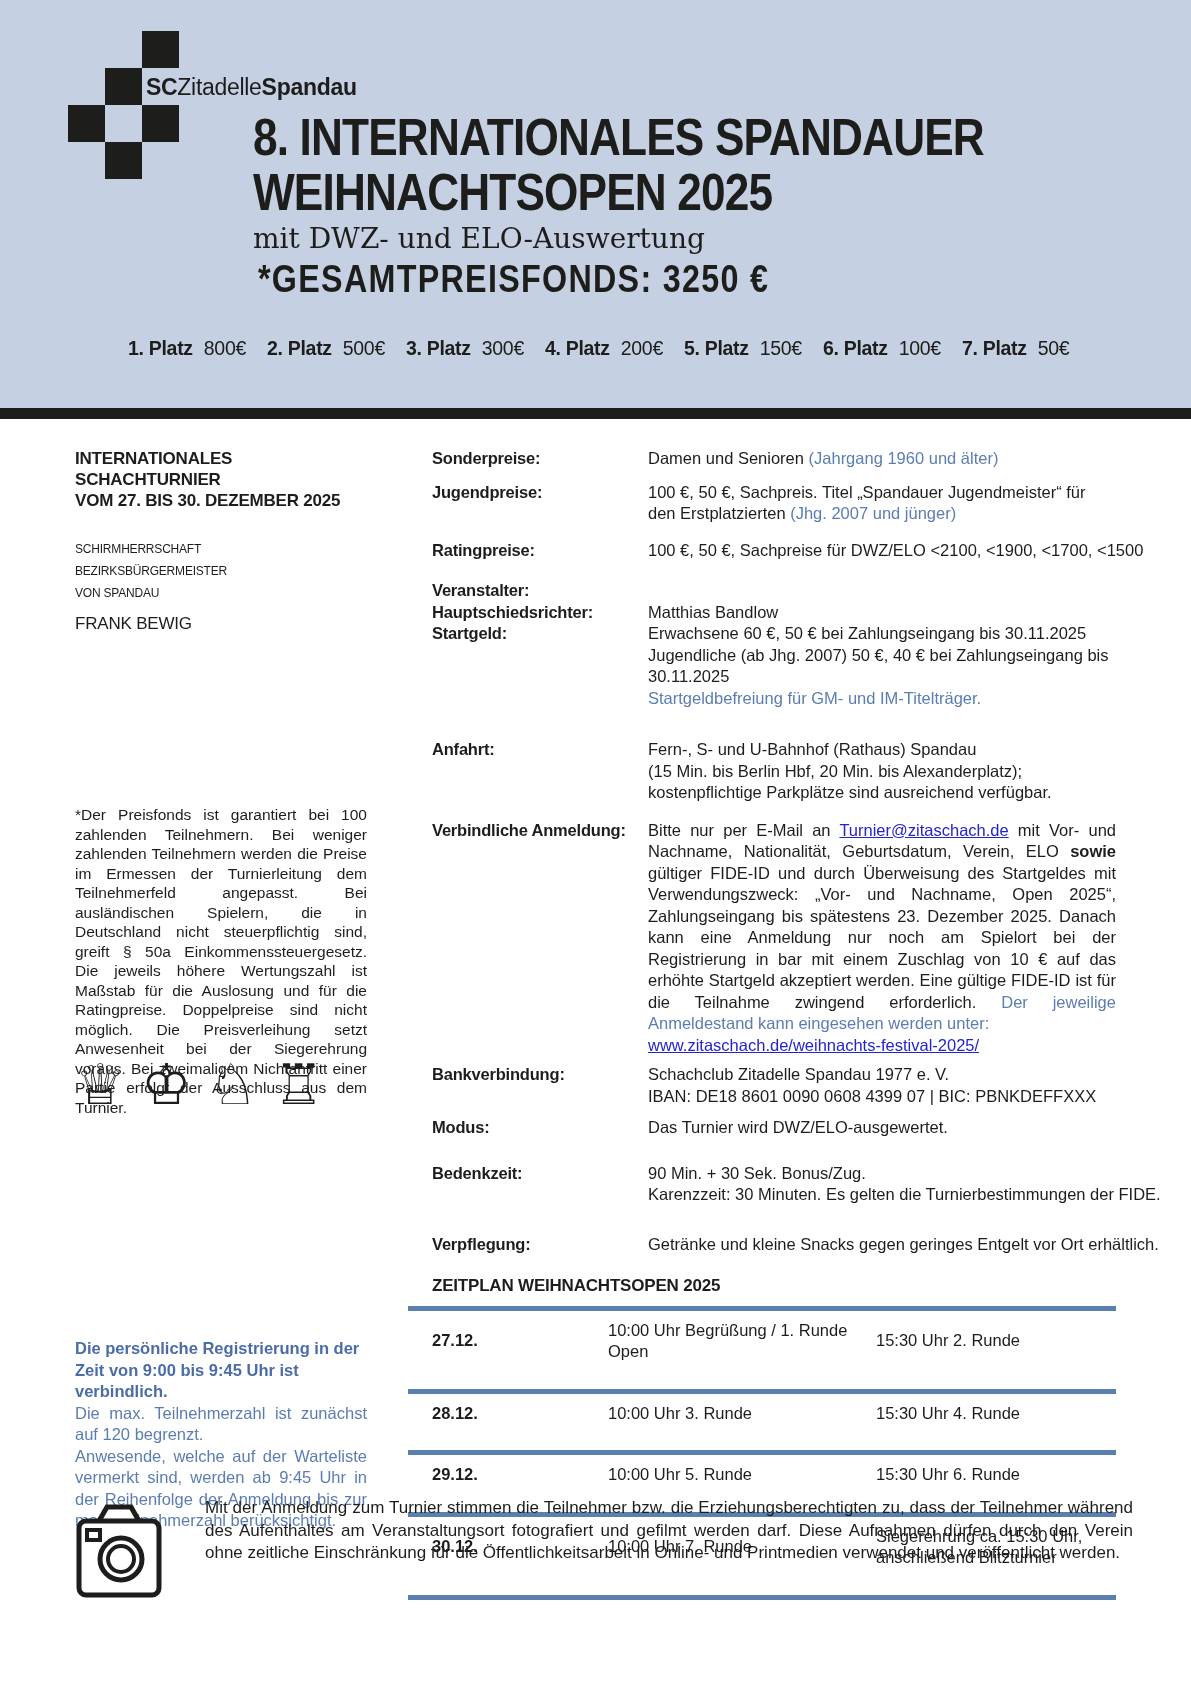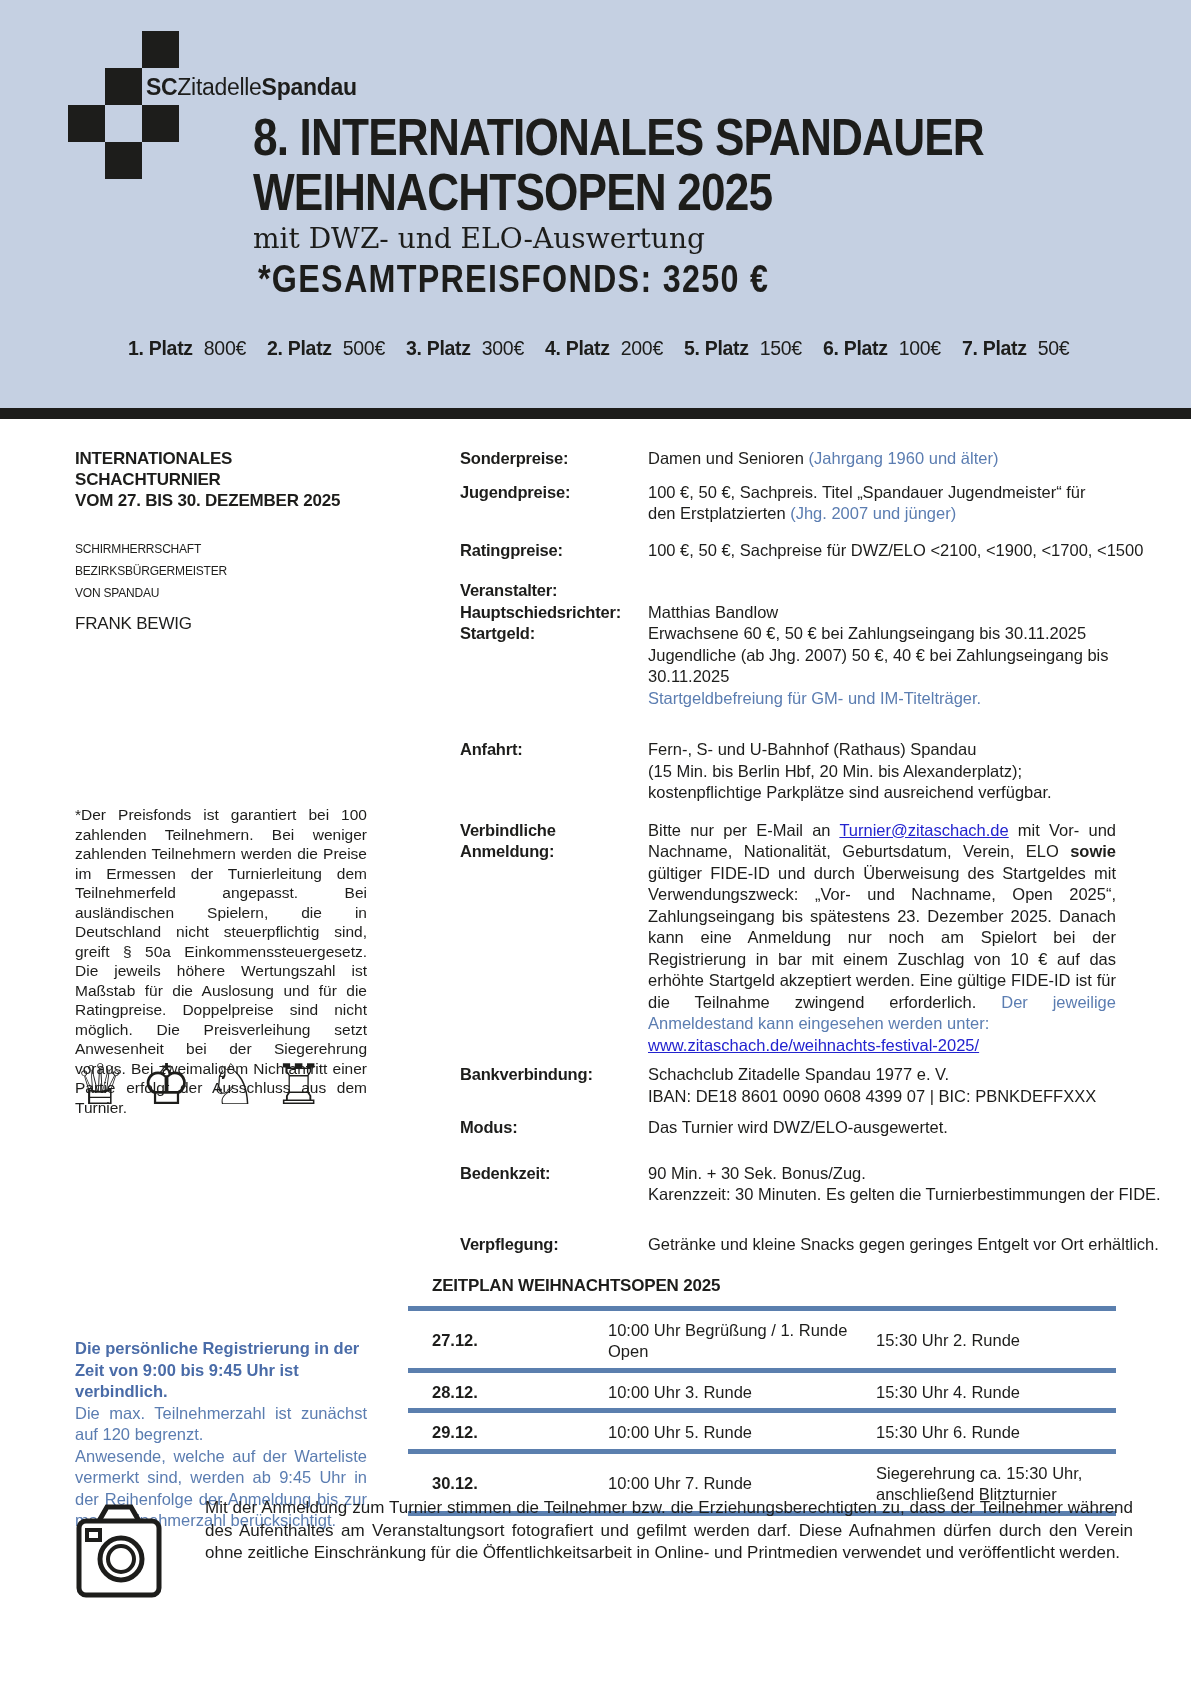--- a/index.html
+++ b/index.html
@@ -44,35 +44,35 @@
   .footnote { top:805px; font-size:15.5px; line-height:19.5px; text-align:justify; }
   .pieces { top:1052px; font-size:56px; letter-spacing:16px; color:#1d1d1b;
             font-family:"DejaVu Sans", sans-serif; }
   .regnote { top:1338px; font-size:16.5px; line-height:21.5px; }
   .regnote .rb { font-weight:bold; color:#4a6ca8; }
   .regnote .rr { color:#5b7db1; text-align:justify; }
 
   
   .rcol { position:absolute; left:432px; top:448px; width:684px; font-size:16.5px; line-height:21.5px; }
   .drow { display:grid; grid-template-columns:216px 1fr; }
-  .drow .lab { font-weight:bold; letter-spacing:-0.2px;margin-left:28px; }
+  .drow .lab { font-weight:bold; letter-spacing:-0.2px; }
   .blue { color:#5b7db1; }
   a.lnk { color:#2323cf; text-decoration:underline; }
   .just { text-align:justify; }
   .nowrap { white-space:nowrap; }
 
   .mt12 { margin-top:12px; } .mt15 { margin-top:15px; } .mt19 { margin-top:19px; }
   .mt30 { margin-top:30px; } .mt16 { margin-top:16px; } .mt8 { margin-top:8px; }
   .mt10 { margin-top:10px; } .mt24 { margin-top:24px; } .mt28 { margin-top:28px; }
 
   
   .sched-title { margin-top:20px; font-weight:bold; font-size:17px; letter-spacing:-0.2px; }
   .schedule { margin-left:-24px; width:708px; margin-top:9px; }
   .schedule .bar { height:5px; background:#5b7fae; }
-  .schedule .srow { display:grid; grid-template-columns:176px 268px 1fr; padding:9px 0 5px 24px;
+  .schedule .srow { display:grid; grid-template-columns:176px 268px 1fr; padding:9px 0 26px 24px;
                     align-items:center; }
   .schedule .sdate { font-weight:bold; }
 
   
   .footer-icon { position:absolute; left:75px; top:1497px; }
   .footer-text { position:absolute; left:205px; top:1497px; width:928px; font-size:17px;
                  line-height:22.5px; text-align:justify; }
 </style>
 </head>
 <body>

